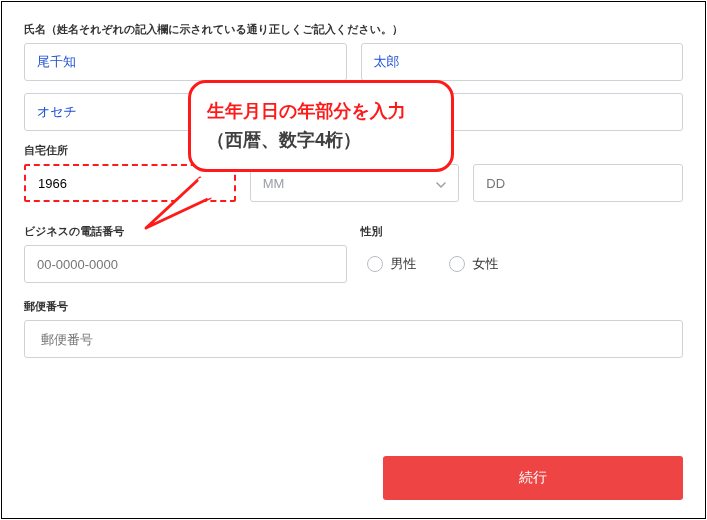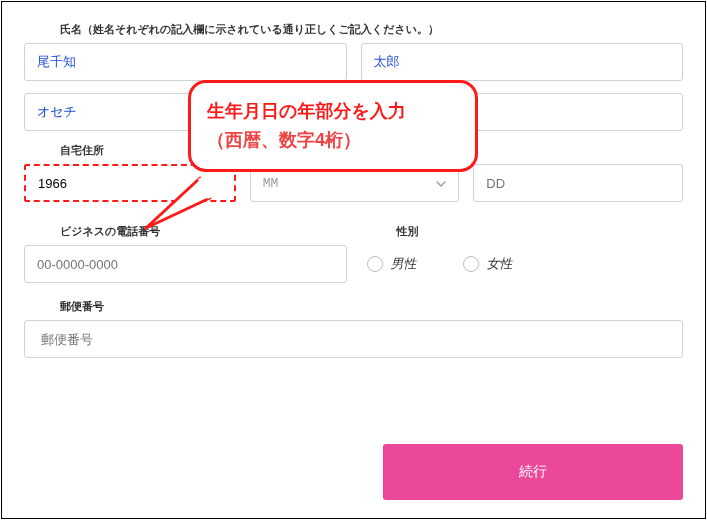--- a/index.html
+++ b/index.html
@@ -18,21 +18,20 @@
     padding: 16px 22px;
     position: relative;
     background: #fff;
   }
   .section-label {
     font-size: 11px;
     color: #333;
     font-weight: 600;
     margin-bottom: 6px;
     margin-top: 4px;
-    margin-left: 36px;
   }
   .row {
     display: flex;
     gap: 14px;
     margin-bottom: 12px;
   }
   .col { flex: 1 1 0; }
   .input {
     width: 100%;
     height: 38px;
@@ -42,97 +41,95 @@
     font-size: 13px;
     color: #1d4ed8;
     background: #fff;
   }
   .input.placeholder { color: #0369a1; }
   .input.select {
     display: flex;
     align-items: center;
     justify-content: space-between;
     color: #9aa0a6;
-    font-family: Liberation Mono, monospace;
   }
   .chevron {
     width: 10px; height: 10px;
     display: inline-block;
   }
   .chevron svg { width: 10px; height: 10px; }
   .highlight-box {
     border: 2px dashed #ff1a1a;
     border-radius: 2px;
   }
   
   .dob-row { display: flex; gap: 14px; margin-bottom: 18px; }
   .dob-col { flex: 1 1 0; }
   
   .pg-row { display: flex; gap: 14px; margin-bottom: 16px; }
   .pg-left { flex: 1 1 0; }
   .pg-right { flex: 1 1 0; }
   .gender-opts {
     display: flex;
-    gap: 46px;
+    gap: 32px;
     align-items: center;
     height: 38px;
     padding-left: 6px;
-    font-style: italic;
   }
   .radio {
     display: flex;
     align-items: center;
     gap: 8px;
     font-size: 13px;
     color: #333;
   }
   .radio-circle {
     width: 16px; height: 16px;
     border: 1.5px solid #b8bcc2;
     border-radius: 50%;
     background: #fff;
   }
   .primary-btn {
     position: absolute;
     right: 22px;
     bottom: 18px;
     width: 300px;
-    height: 56px;
-    background: #ec4899;
+    height: 44px;
+    background: #ef4444;
     color: #fff;
     border: none;
     border-radius: 3px;
     font-size: 14px;
     display: flex;
     align-items: center;
     justify-content: center;
   }
   
   .callout {
     position: absolute;
     left: 186px;
     top: 78px;
     z-index: 10;
   }
   .callout-body {
-    width: 290px;
+    width: 266px;
     background: #fff;
     border: 3px solid #ff1a1a;
     border-radius: 18px;
     padding: 14px 16px;
   }
   .callout-body .line1 {
     font-size: 18px;
     color: #ff1a1a;
     font-weight: 700;
     line-height: 1.6;
   }
   .callout-body .line2 {
     font-size: 18px;
-    color: #ef4444;
+    color: #404040;
     font-weight: 700;
     line-height: 1.6;
   }
   .callout-tail {
     position: absolute;
     left: -50px;
     top: 90px;
     width: 90px;
     height: 70px;
   }

